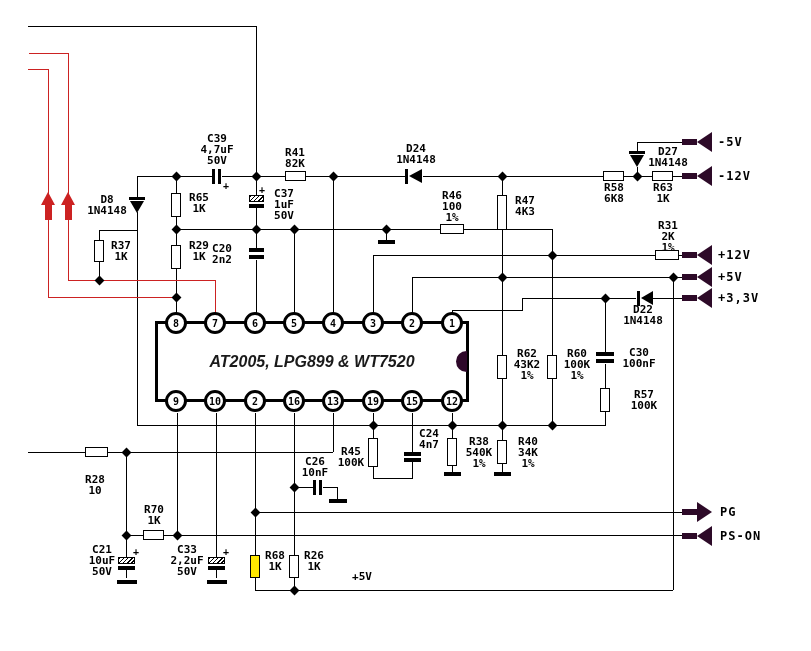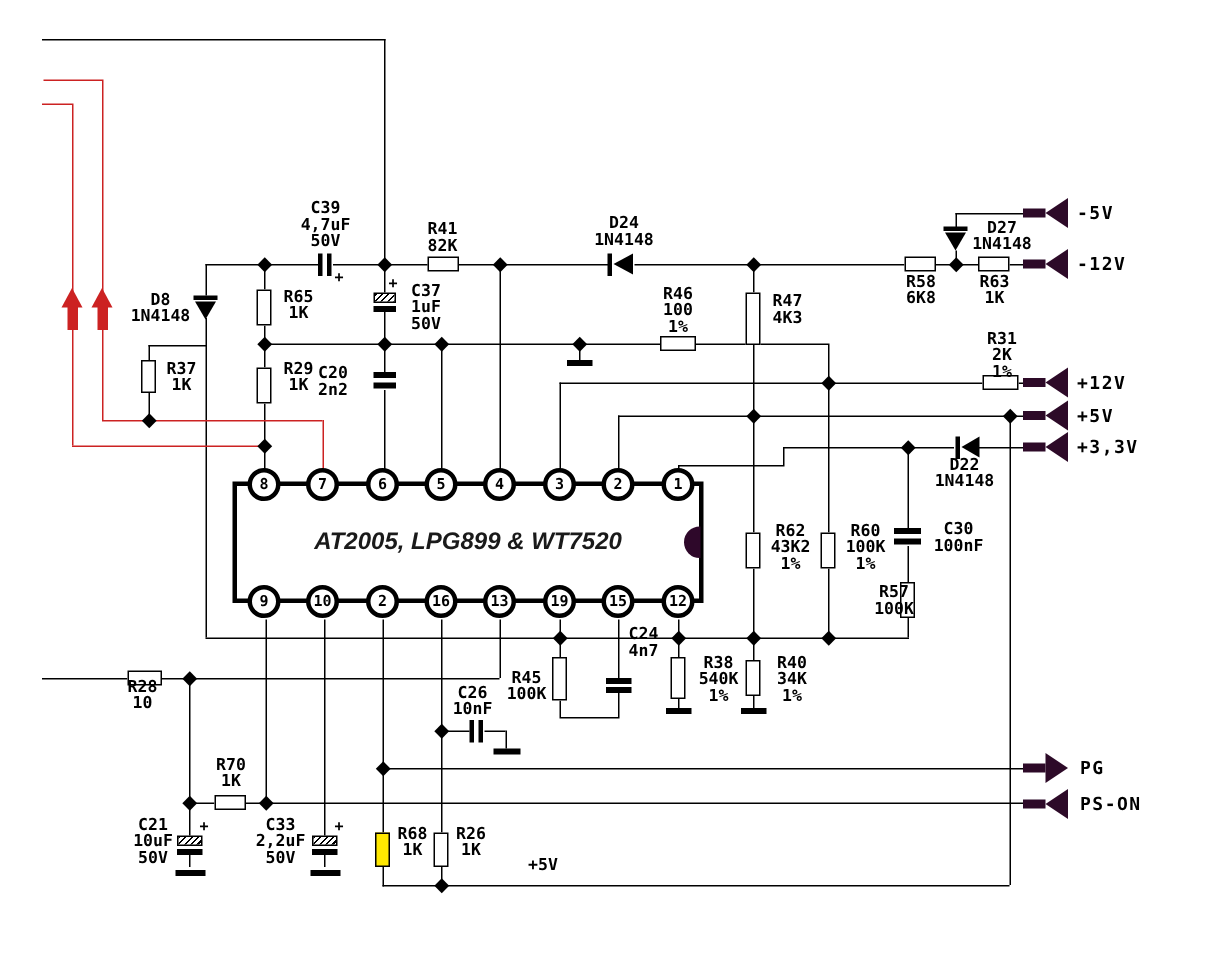--- a/index.html
+++ b/index.html
@@ -363,47 +363,47 @@
     </div>
   <div class="lbl" style="left:559px;top:348px;width:36px">
       <span>R60</span>
       <span>100K</span>
       <span>1%</span>
     </div>
   <div class="lbl" style="left:618px;top:347px;width:42px">
       <span>C30</span>
       <span>100nF</span>
     </div>
-  <div class="lbl" style="left:578px;top:389px;width:36px">
+  <div class="lbl" style="left:626px;top:389px;width:36px">
       <span>R57</span>
       <span>100K</span>
     </div>
   <div class="lbl" style="left:461px;top:436px;width:36px">
       <span>R38</span>
       <span>540K</span>
       <span>1%</span>
     </div>
   <div class="lbl" style="left:513px;top:436px;width:30px">
       <span>R40</span>
       <span>34K</span>
       <span>1%</span>
     </div>
-  <div class="lbl" style="left:415px;top:417px;width:28px">
+  <div class="lbl" style="left:415px;top:428px;width:28px">
       <span>C24</span>
       <span>4n7</span>
     </div>
   <div class="lbl" style="left:334px;top:446px;width:34px">
       <span>R45</span>
       <span>100K</span>
     </div>
   <div class="lbl" style="left:298px;top:456px;width:34px">
       <span>C26</span>
       <span>10nF</span>
     </div>
-  <div class="lbl" style="left:80px;top:452px;width:30px">
+  <div class="lbl" style="left:80px;top:474px;width:30px">
       <span>R28</span>
       <span>10</span>
     </div>
   <div class="lbl" style="left:139px;top:504px;width:30px">
       <span>R70</span>
       <span>1K</span>
     </div>
   <div class="lbl" style="left:86px;top:544px;width:32px">
       <span>C21</span>
       <span>10uF</span>

